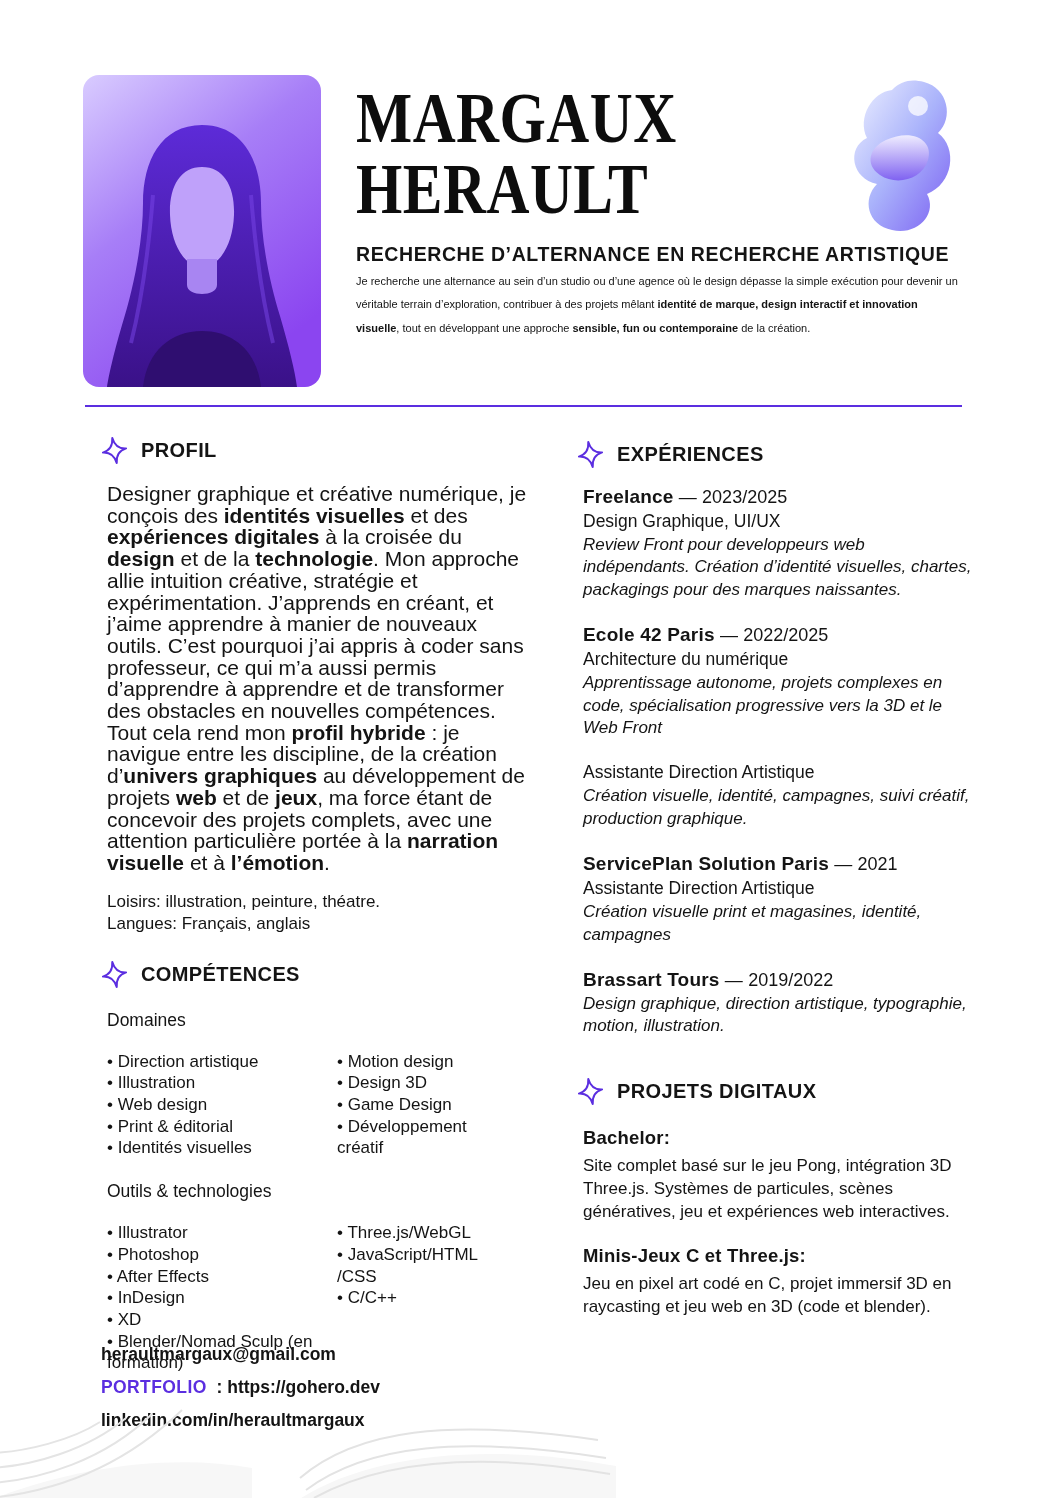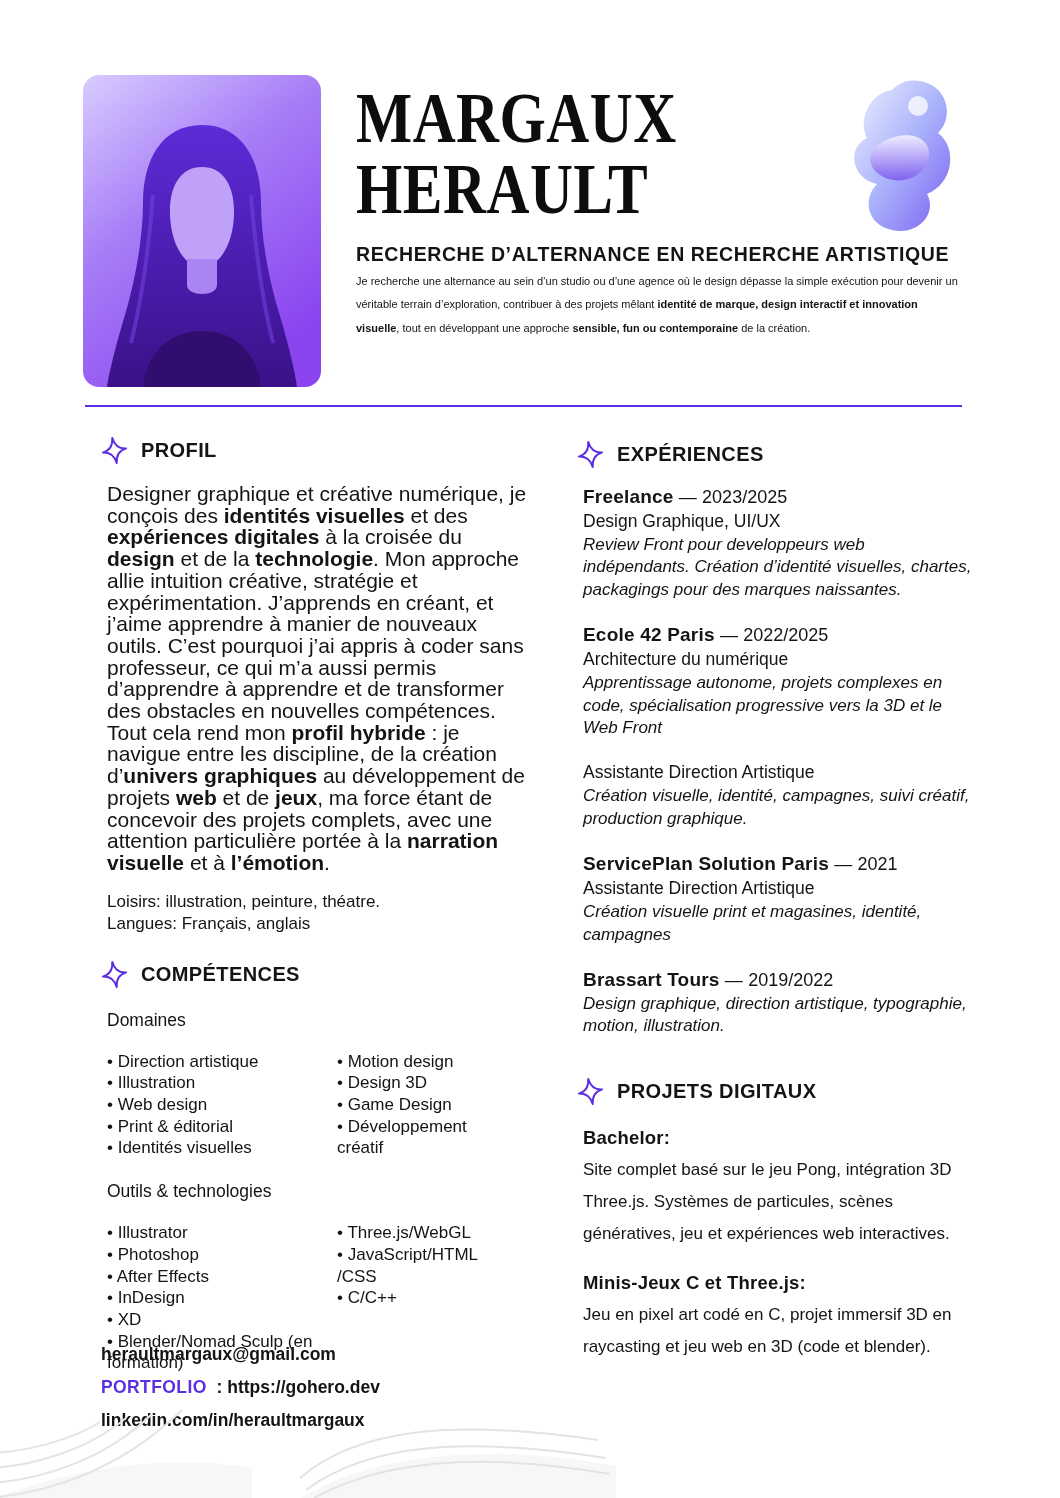--- a/index.html
+++ b/index.html
@@ -48,21 +48,21 @@
 .exp-item{margin-top:23px}
 .section-head + .exp-item{margin-top:18px}
 .exp-head{font-size:19px}
 .exp-title{font-weight:700;letter-spacing:.2px}
 .exp-dash,.exp-period{font-size:18px}
 .exp-role{font-size:17.5px;margin-top:3px}
 .exp-desc{font-style:italic;font-size:17px;line-height:22.4px;margin-top:2px;max-width:392px}
 .proj-head{margin-top:40px}
 .proj-item{margin-top:22px}
 .proj-title{font-size:18.5px;font-weight:700;letter-spacing:.2px}
-.proj-desc{font-size:17px;line-height:32px;margin-top:5px;max-width:380px}
+.proj-desc{font-size:17px;line-height:23px;margin-top:5px;max-width:380px}
 
 .deco{position:absolute;pointer-events:none}
 .deco-left{left:0;top:1398px;width:252px;height:100px}
 .deco-center{left:298px;top:1414px;width:318px;height:84px}
 </style>
 </head>
 <body>
 
 <div class="page">
 

